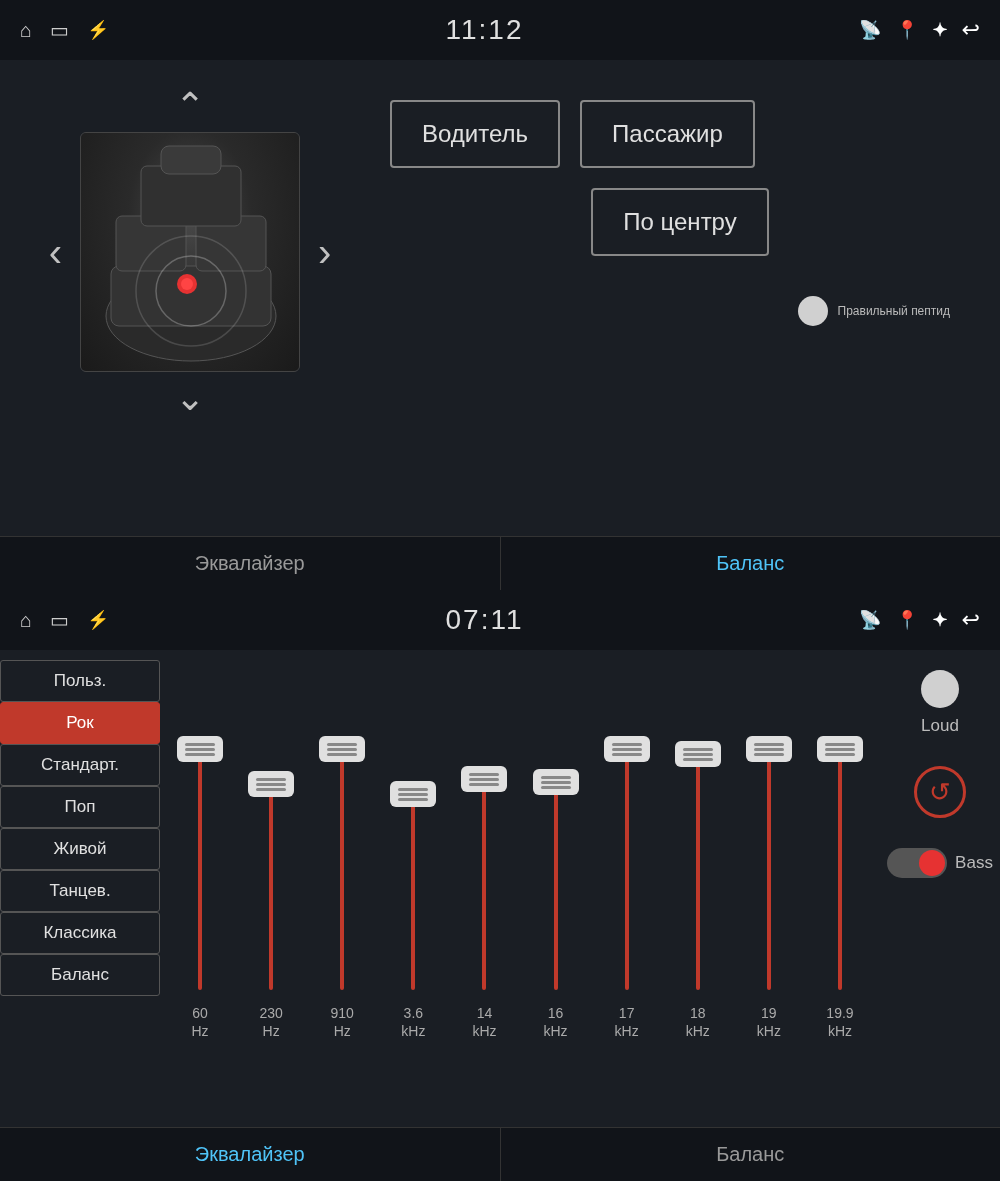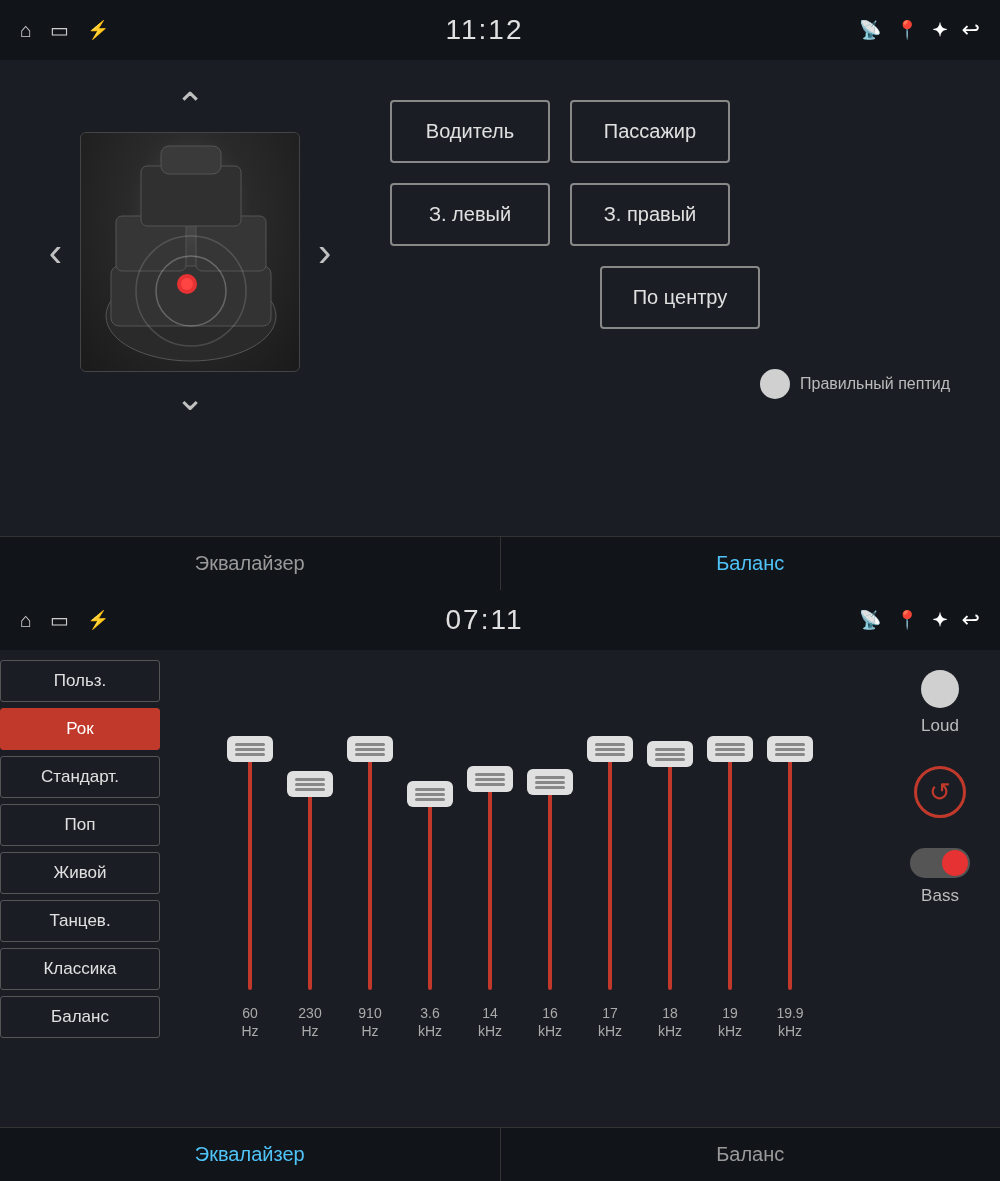--- a/index.html
+++ b/index.html
@@ -112,21 +112,21 @@
     }
     .button-row {
       display: flex;
       gap: 20px;
     }
     .seat-btn {
       border: 2px solid #888;
       background: transparent;
       color: #e0e0e0;
       padding: 18px 30px;
-      font-size: 20px;
+      font-size: 24px;
       border-radius: 4px;
       cursor: pointer;
       min-width: 160px;
       text-align: center;
     }
 
     .center-row {
       display: flex;
       justify-content: center;
     }
@@ -141,21 +141,21 @@
       padding-right: 20px;
     }
     .toggle-circle {
       width: 30px;
       height: 30px;
       background: #d0d0d0;
       border-radius: 50%;
     }
     .toggle-label {
       color: #bbb;
-      font-size: 16px;
+      font-size: 12px;
     }
 
     
     .tab-bar {
       position: absolute;
       bottom: 0;
       width: 100%;
       height: 54px;
       background: #111419;
       display: flex;
@@ -197,21 +197,21 @@
       height: 477px;
     }
 
     
     .presets-sidebar {
       width: 160px;
       background: #1a1e24;
       display: flex;
       flex-direction: column;
       padding: 10px 0;
-      gap: 6px;
+      gap: 0;
     }
     .preset-btn {
       background: transparent;
       border: 1px solid #555;
       color: #e0e0e0;
       font-size: 17px;
       padding: 10px 8px;
       border-radius: 3px;
       cursor: pointer;
       text-align: center;
@@ -227,21 +227,21 @@
       flex: 1;
       display: flex;
       flex-direction: column;
       padding: 20px 10px 10px 10px;
       position: relative;
     }
 
     .sliders-row {
       display: flex;
       align-items: flex-end;
-      justify-content: center;
+      justify-content: space-between;
       height: 320px;
       gap: 0;
     }
 
     .slider-col {
       display: flex;
       flex-direction: column;
       align-items: center;
       width: 60px;
       height: 320px;
@@ -327,21 +327,21 @@
       background: transparent;
       display: flex;
       align-items: center;
       justify-content: center;
       cursor: pointer;
       font-size: 26px;
       color: #c0392b;
     }
     .bass-toggle {
       display: flex;
-      flex-direction: column;
+      flex-direction: row;
       align-items: center;
       gap: 8px;
     }
     .bass-switch {
       width: 60px;
       height: 30px;
       background: #555;
       border-radius: 15px;
       position: relative;
       cursor: pointer;
@@ -441,24 +441,20 @@
         </div>
         <div class="arrow-right">›</div>
       </div>
       <div class="arrow-down">⌄</div>
     </div>
 
     <div class="buttons-section">
       <div class="button-row">
         <button class="seat-btn">Водитель</button>
         <button class="seat-btn">Пассажир</button>
-      </div>
-      <div class="button-row">
-        <button class="seat-btn">З. левый</button>
-        <button class="seat-btn">З. правый</button>
       </div>
       <div class="center-row">
         <button class="seat-btn">По центру</button>
       </div>
       <div class="toggle-area">
         <div class="toggle-circle"></div>
         <span class="toggle-label">Правильный пептид</span>
       </div>
     </div>
 

